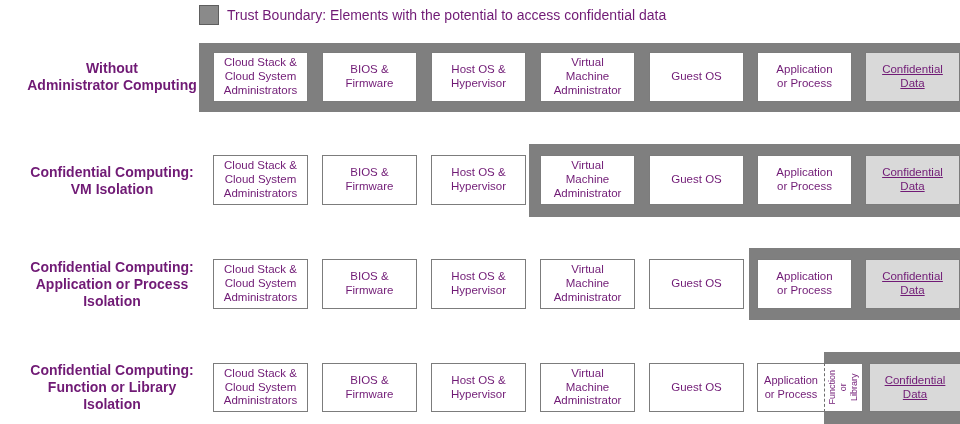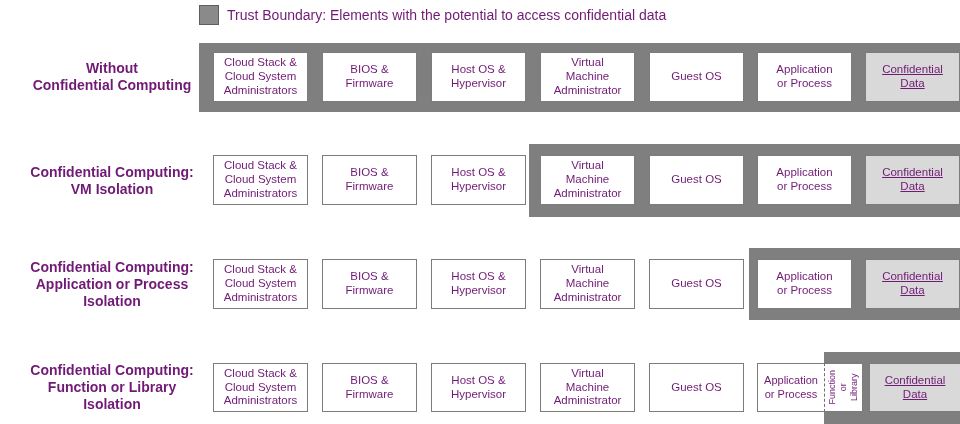--- a/index.html
+++ b/index.html
@@ -35,21 +35,21 @@
 </head>
 <body>
 
 <div class="canvas" style="color: #701a75; margin-left: 16px;">
   <div class="legend">
     <span class="swatch" style="background: rgb(138, 138, 138);"></span>
     <span class="legend-text">Trust Boundary: Elements with the potential to access confidential data</span>
   </div>
   <div id="rows">
       <div class="row-label" style="top: 77px;">Without
-Confidential Computing</div>
+Administrator Computing</div>
       <div class="trust-band" style="left: 183px; top: 43px; width: 768px; height: 69px; background: rgb(127, 127, 127);"></div>
       <div class="box" style="left: 197px; top: 52px; width: 95px; height: 50px; border-color: rgb(124, 124, 124);">Cloud Stack &amp;
 Cloud System
 Administrators</div>
       <div class="box" style="left: 306px; top: 52px; width: 95px; height: 50px; border-color: rgb(124, 124, 124);">BIOS &amp;
 Firmware</div>
       <div class="box" style="left: 415px; top: 52px; width: 95px; height: 50px; border-color: rgb(124, 124, 124);">Host OS &amp;
 Hypervisor</div>
       <div class="box" style="left: 524px; top: 52px; width: 95px; height: 50px; border-color: rgb(124, 124, 124);">Virtual
 Machine

